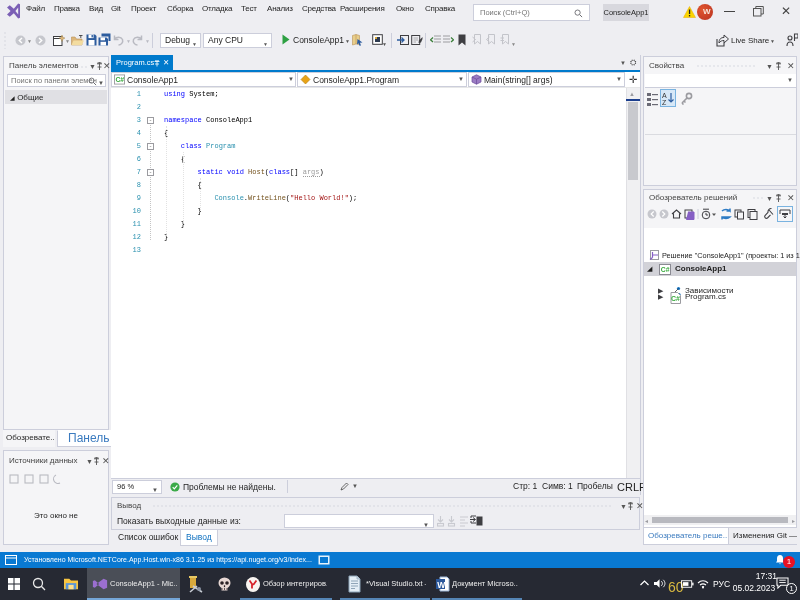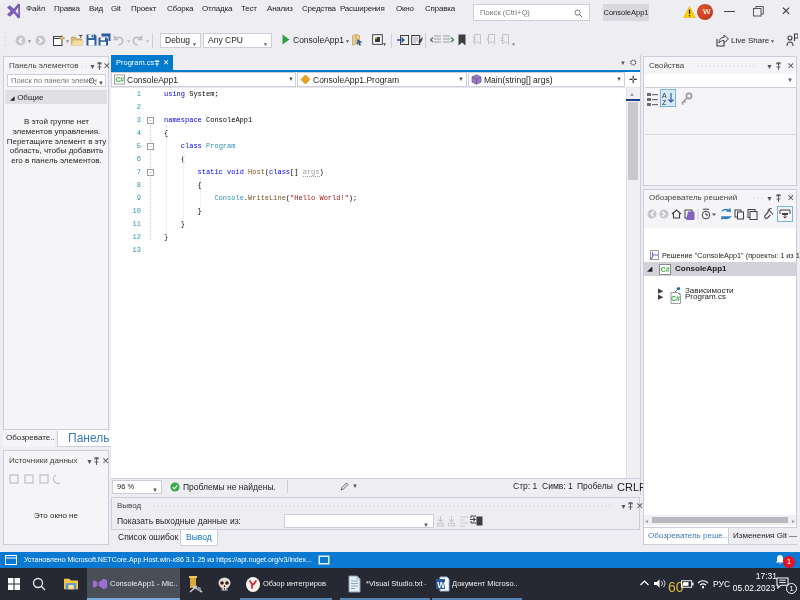--- a/index.html
+++ b/index.html
@@ -177,21 +177,20 @@
     </div>
   <div class="abs" style="left:99px;top:4px;color:#555;font-size:9px">✕</div>
   <div class="abs sbx" style="left:3px;top:17px;width:99px;height:13px;line-height:11px;padding-left:3px;overflow:hidden;white-space:nowrap">Поиск по панели элемен
     <svg class="abs" style="right:8px;top:2px" width="9" height="9" viewBox="0 0 10 10">
         <circle cx="4" cy="4" r="2.8" fill="none" stroke="#6B6B71" stroke-width="1"></circle>
         <line x1="6.2" y1="6.2" x2="9" y2="9" stroke="#6B6B71" stroke-width="1.1"></line>
       </svg>
     <div class="abs" style="right:1px;top:3px;color:#555;font-size:6px">▼</div>
   </div>
   <div class="abs" style="left:1px;top:33px;width:102px;height:14px;background:#E0E0E4;color:#1E1E1E;line-height:14px"><span style="margin-left:5px;font-size:6px">◢</span> <span style="font-size:8px">Общие</span></div>
-  <div class="abs" style="left:0px;top:60px;width:105px;text-align:center;line-height:9.8px;font-size:8px;color:#1E1E1E;white-space:nowrap">В этой группе нет<br>элементов управления.<br>Перетащите элемент в эту<br>область, чтобы добавить<br>его в панель элементов.</div>
 </div>
 
 <div class="abs" style="left:3px;top:430px;width:52px;height:17px;background:#F5F5F7;line-height:15px;padding-left:3px;color:#1E1E1E;overflow:hidden;white-space:nowrap;font-size:8px">Обозревате...</div>
 <div class="abs" style="left:57px;top:430px;width:55px;height:17px;background:#fff;border:1px solid #CCCEDB;border-top:1px solid #fff;line-height:15px;padding-left:10px;color:#3B7BBF;overflow:hidden;white-space:nowrap;font-size:12px">Панель эле...</div>
 
 <div class="abs" style="left:3px;top:450px;width:106px;height:95px;background:#F5F5F7;border:1px solid #CCCEDB">
   <div class="abs ttl" style="left:5px;top:5px">Источники данных</div>
   <div class="abs" style="left:82px;top:7px;color:#555;font-size:7px">▼</div>
   <div class="abs" style="left:89px;top:5px">
       <svg width="7" height="10" viewBox="0 0 7 10">

